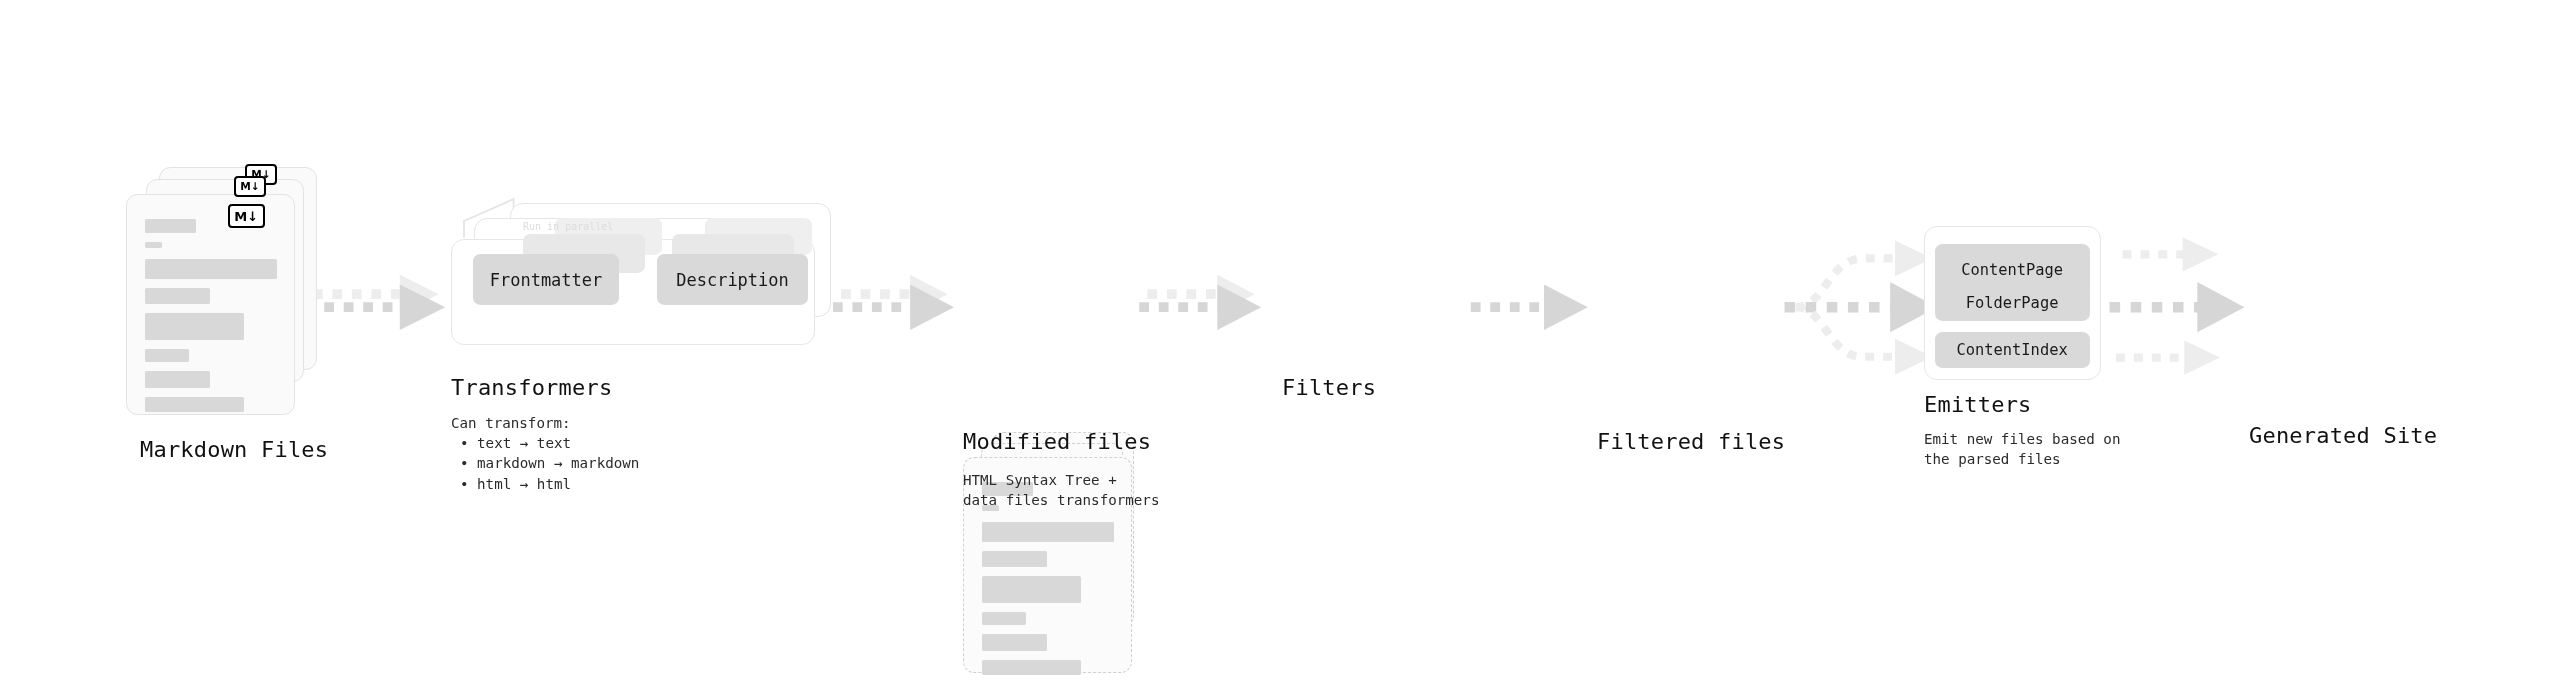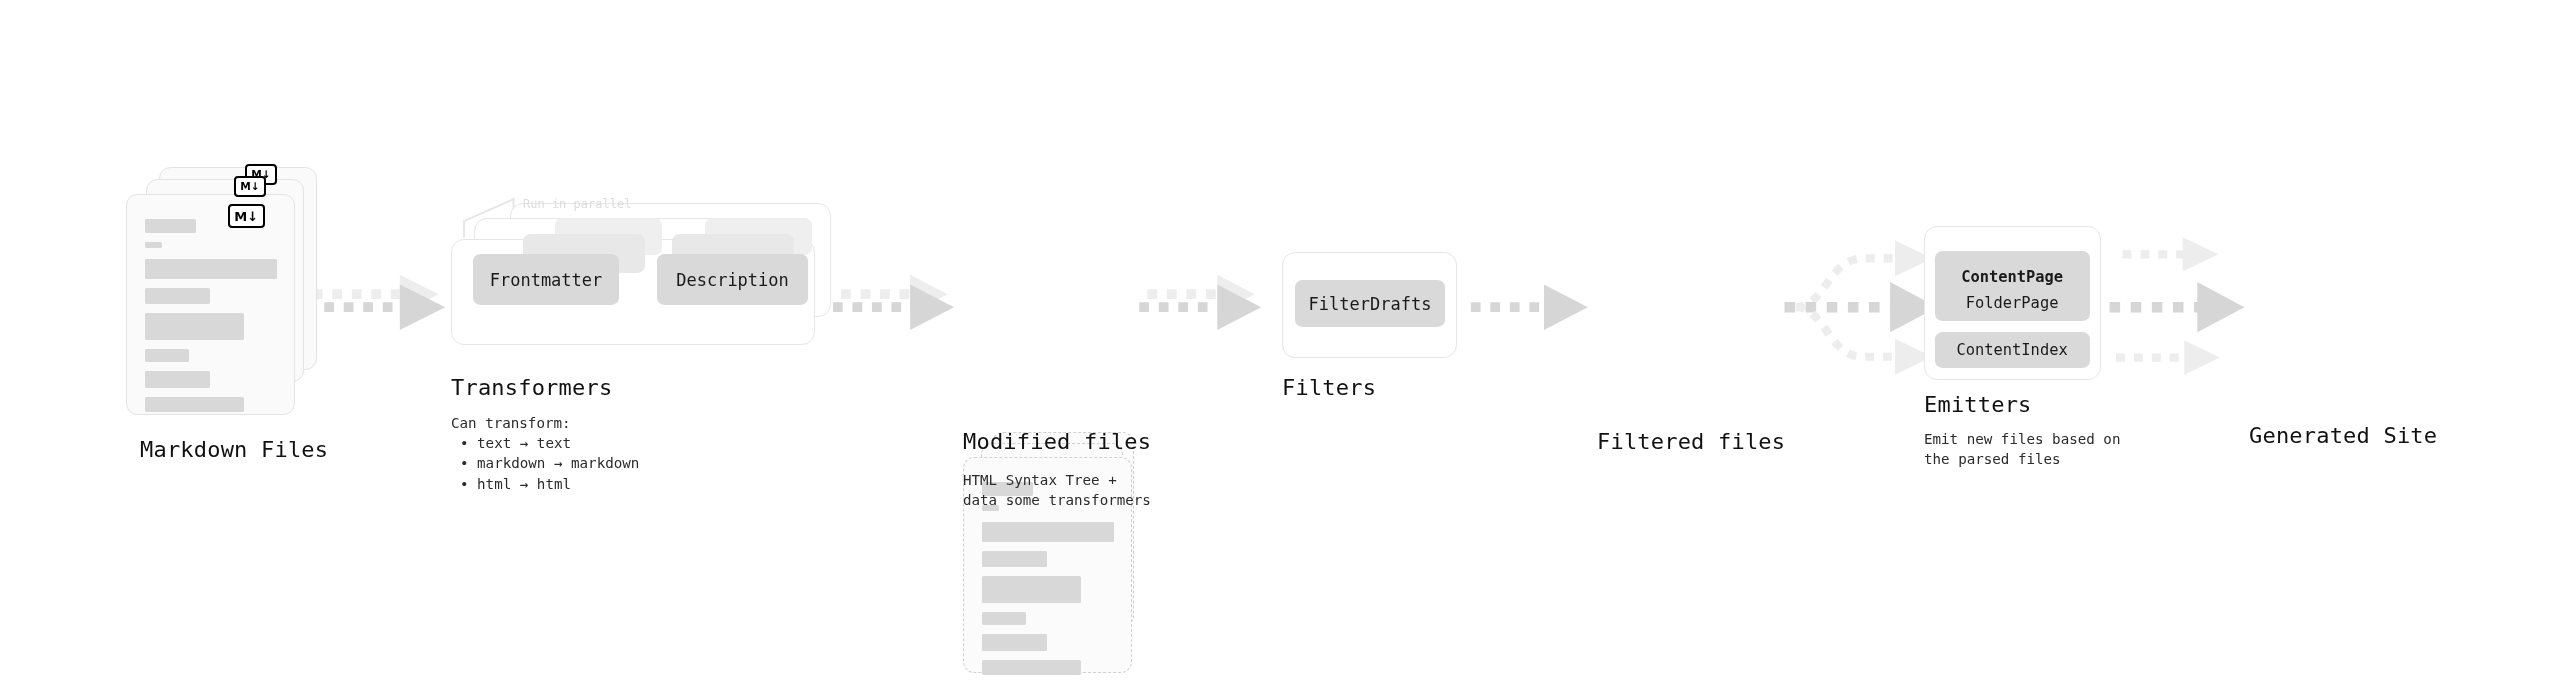--- a/index.html
+++ b/index.html
@@ -66,23 +66,24 @@
   }
   .desc{
     position:absolute;
     font-size:14.2px;
     line-height:20.3px;
     color:#2b2b2b;
     white-space:pre;
   }
   .hint{
     position:absolute;
-    font-size:12px;
+    font-size:10px;
     color:#dcdcdc;
     white-space:nowrap;
+    margin-top:24px;
   }
   .bullets{position:absolute;font-size:14.2px;line-height:20.3px;color:#2b2b2b;}
   .bullets div{white-space:pre;}
 
   svg{position:absolute;left:0;top:0;overflow:visible;}
   .svg-layer{position:absolute;left:0;top:0;width:2576px;height:681px;pointer-events:none;}
 </style>
 </head>
 <body>
 
@@ -216,33 +217,29 @@
         <div class="bar" style="width:65px;height:16.3px;"></div>
         <div class="bar" style="width:99px;height:27px;"></div>
         <div class="bar" style="width:44px;height:13px;"></div>
         <div class="bar" style="width:65px;height:17px;"></div>
         <div class="bar" style="width:99px;height:14.6px;"></div>
       </div>
     </div>
   </div>
   <div class="title" style="left:963px;top:429px;">Modified files</div>
   <div class="desc" style="left:963px;top:470px;">HTML Syntax Tree +
-data some transformers</div>
-
-  <div class="node" style="left:1282px;top:252px;width:187px;height:114px;">
-    <div class="groupbox" style="left:0px;top:0px;width:175px;height:106px;"></div>
-    <div class="chip" style="left:13px;top:28.4px;width:150px;height:47px;font-size:17px;">FilterDrafts</div>
-  </div>
+data files transformers</div>
+
   <div class="title" style="left:1282px;top:375px;">Filters</div>
 
   <div class="title" style="left:1597px;top:429px;">Filtered files</div>
 
   <div class="node" style="left:1924px;top:226px;width:203px;height:163px;">
     <div class="groupbox" style="left:0px;top:0px;width:177px;height:154px;"></div>
-    <div class="chip" style="left:10.6px;top:25px;width:155px;height:52px;font-size:15.4px;font-weight:bold;">ContentPage</div>
+    <div class="chip" style="left:10.6px;top:18px;width:155px;height:52px;font-size:15.4px;">ContentPage</div>
     <div class="chip" style="left:10.6px;top:59px;width:155px;height:36px;font-size:15.4px;text-align:center;">FolderPage</div>
     <div class="chip" style="left:10.6px;top:106px;width:155px;height:36px;font-size:15.4px;">ContentIndex</div>
   </div>
   <div class="title" style="left:1924px;top:392px;">Emitters</div>
   <div class="desc" style="left:1924px;top:429px;">Emit new files based on
 the parsed files</div>
 
   <div class="title" style="left:2249px;top:423px;">Generated Site</div>
 
 </div>

